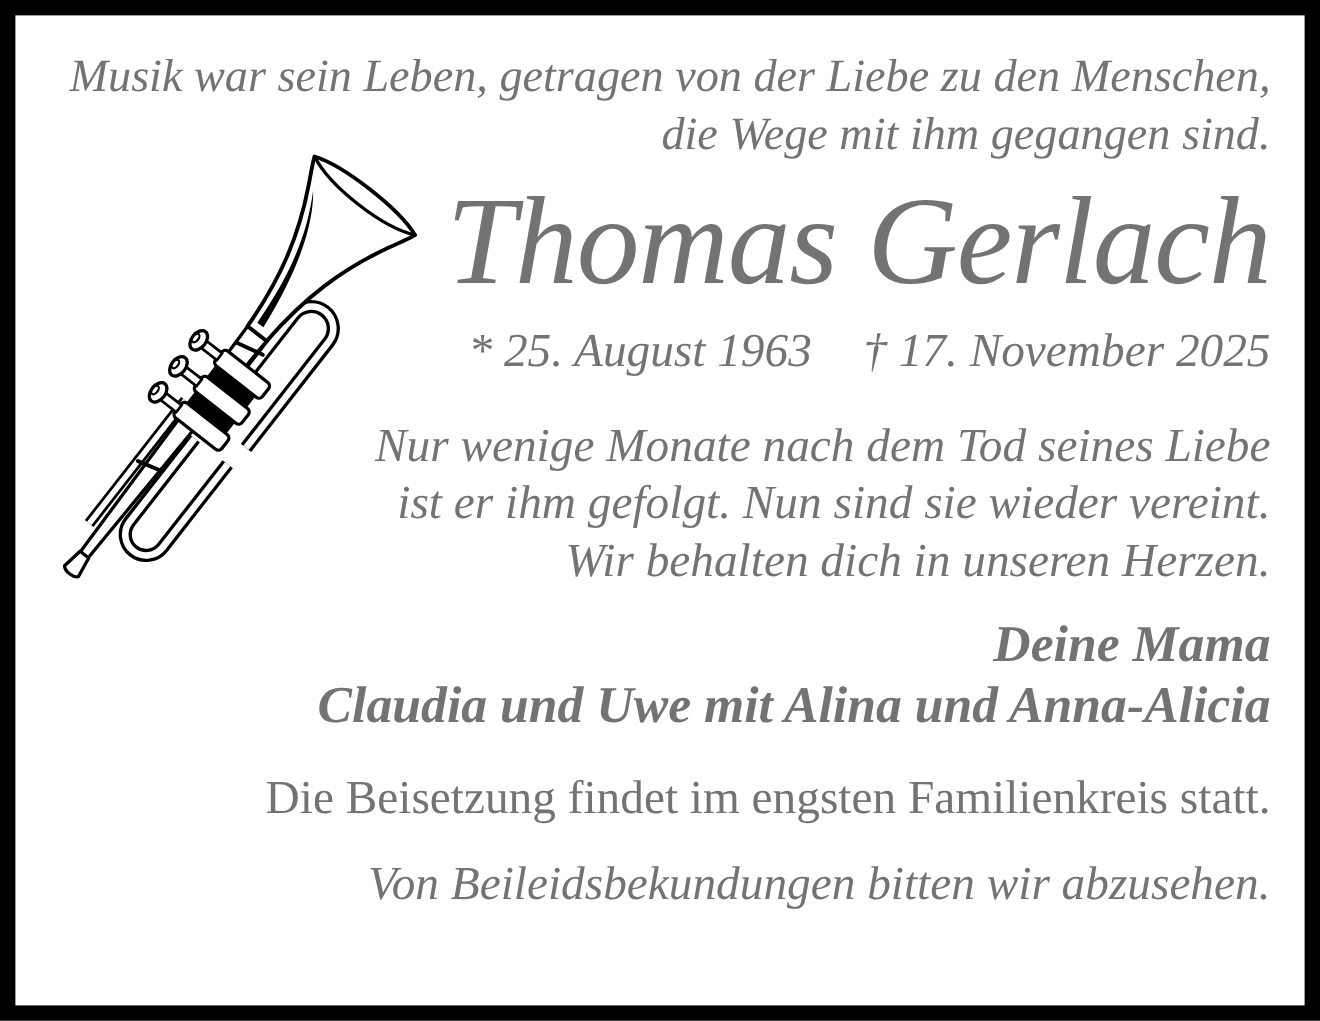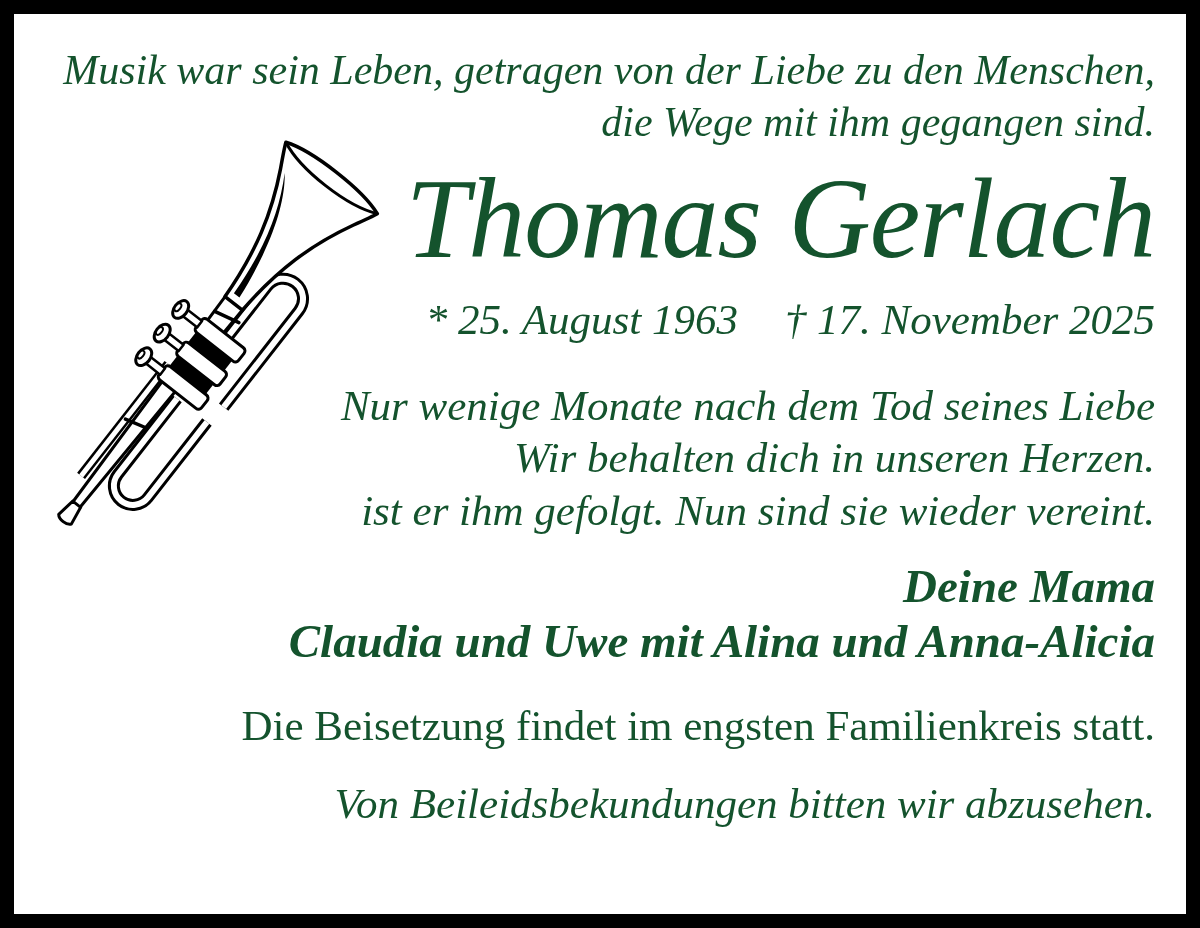--- a/index.html
+++ b/index.html
@@ -9,21 +9,21 @@
   }
   .card {
     position: relative;
     width: 1200px;
     height: 928px;
     box-sizing: border-box;
     background: #fff;
     border: 14px solid #000;
     overflow: hidden;
     font-family: "Liberation Serif", "DejaVu Serif", serif;
-    color: #14532d;
+    color: #737373;
   }
   .content {
     position: absolute;
     top: 0;
     left: 30px;
     right: 31px;
     text-align: right;
   }
   .epitaph {
     margin-top: 30px;
@@ -153,22 +153,22 @@
 
     <div class="name">Thomas Gerlach</div>
 
     <div class="dates">
       <span class="birth">* 25. August 1963</span>
       <span class="death">† 17. November 2025</span>
     </div>
 
     <div class="message">
       <div>Nur wenige Monate nach dem Tod seines Liebe</div>
+      <div>ist er ihm gefolgt. Nun sind sie wieder vereint.</div>
       <div>Wir behalten dich in unseren Herzen.</div>
-      <div>ist er ihm gefolgt. Nun sind sie wieder vereint.</div>
     </div>
 
     <div class="mourners">
       <div>Deine Mama</div>
       <div>Claudia und Uwe mit Alina und Anna-Alicia</div>
     </div>
 
     <div class="info1">Die Beisetzung findet im engsten Familienkreis statt.</div>
 
     <div class="info2">Von Beileidsbekundungen bitten wir abzusehen.</div>

